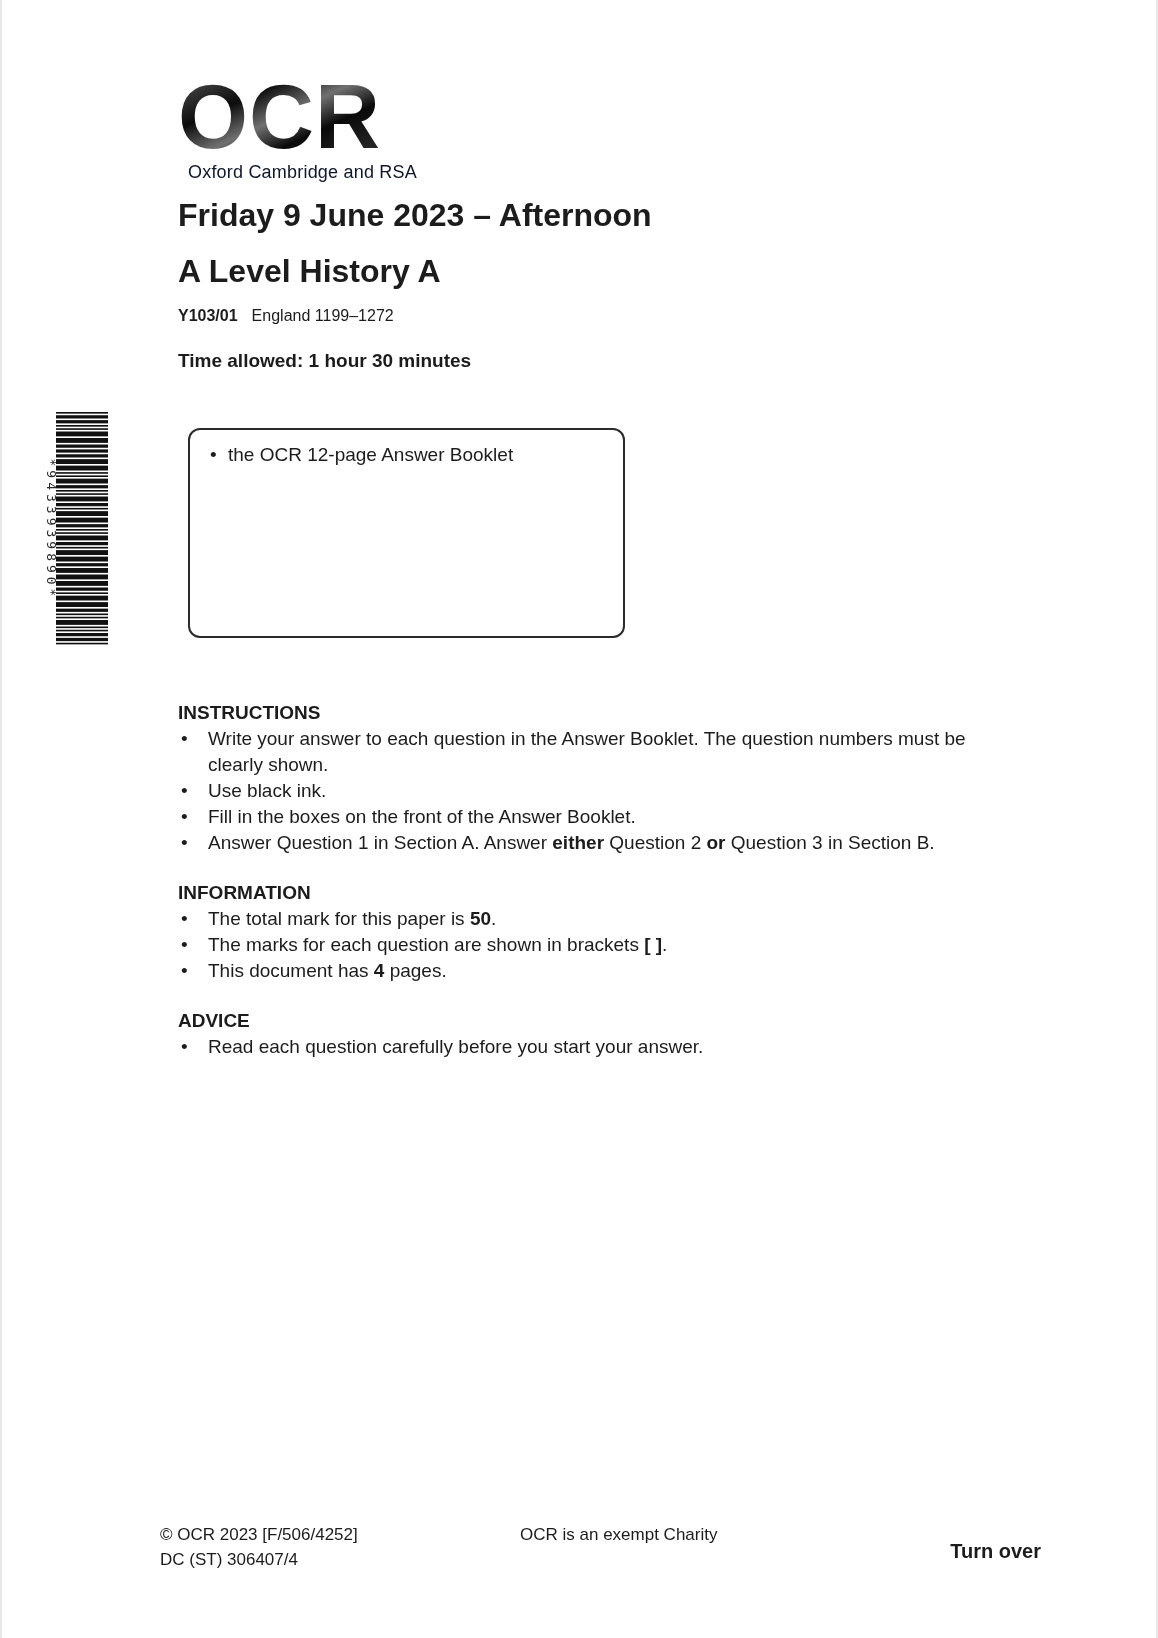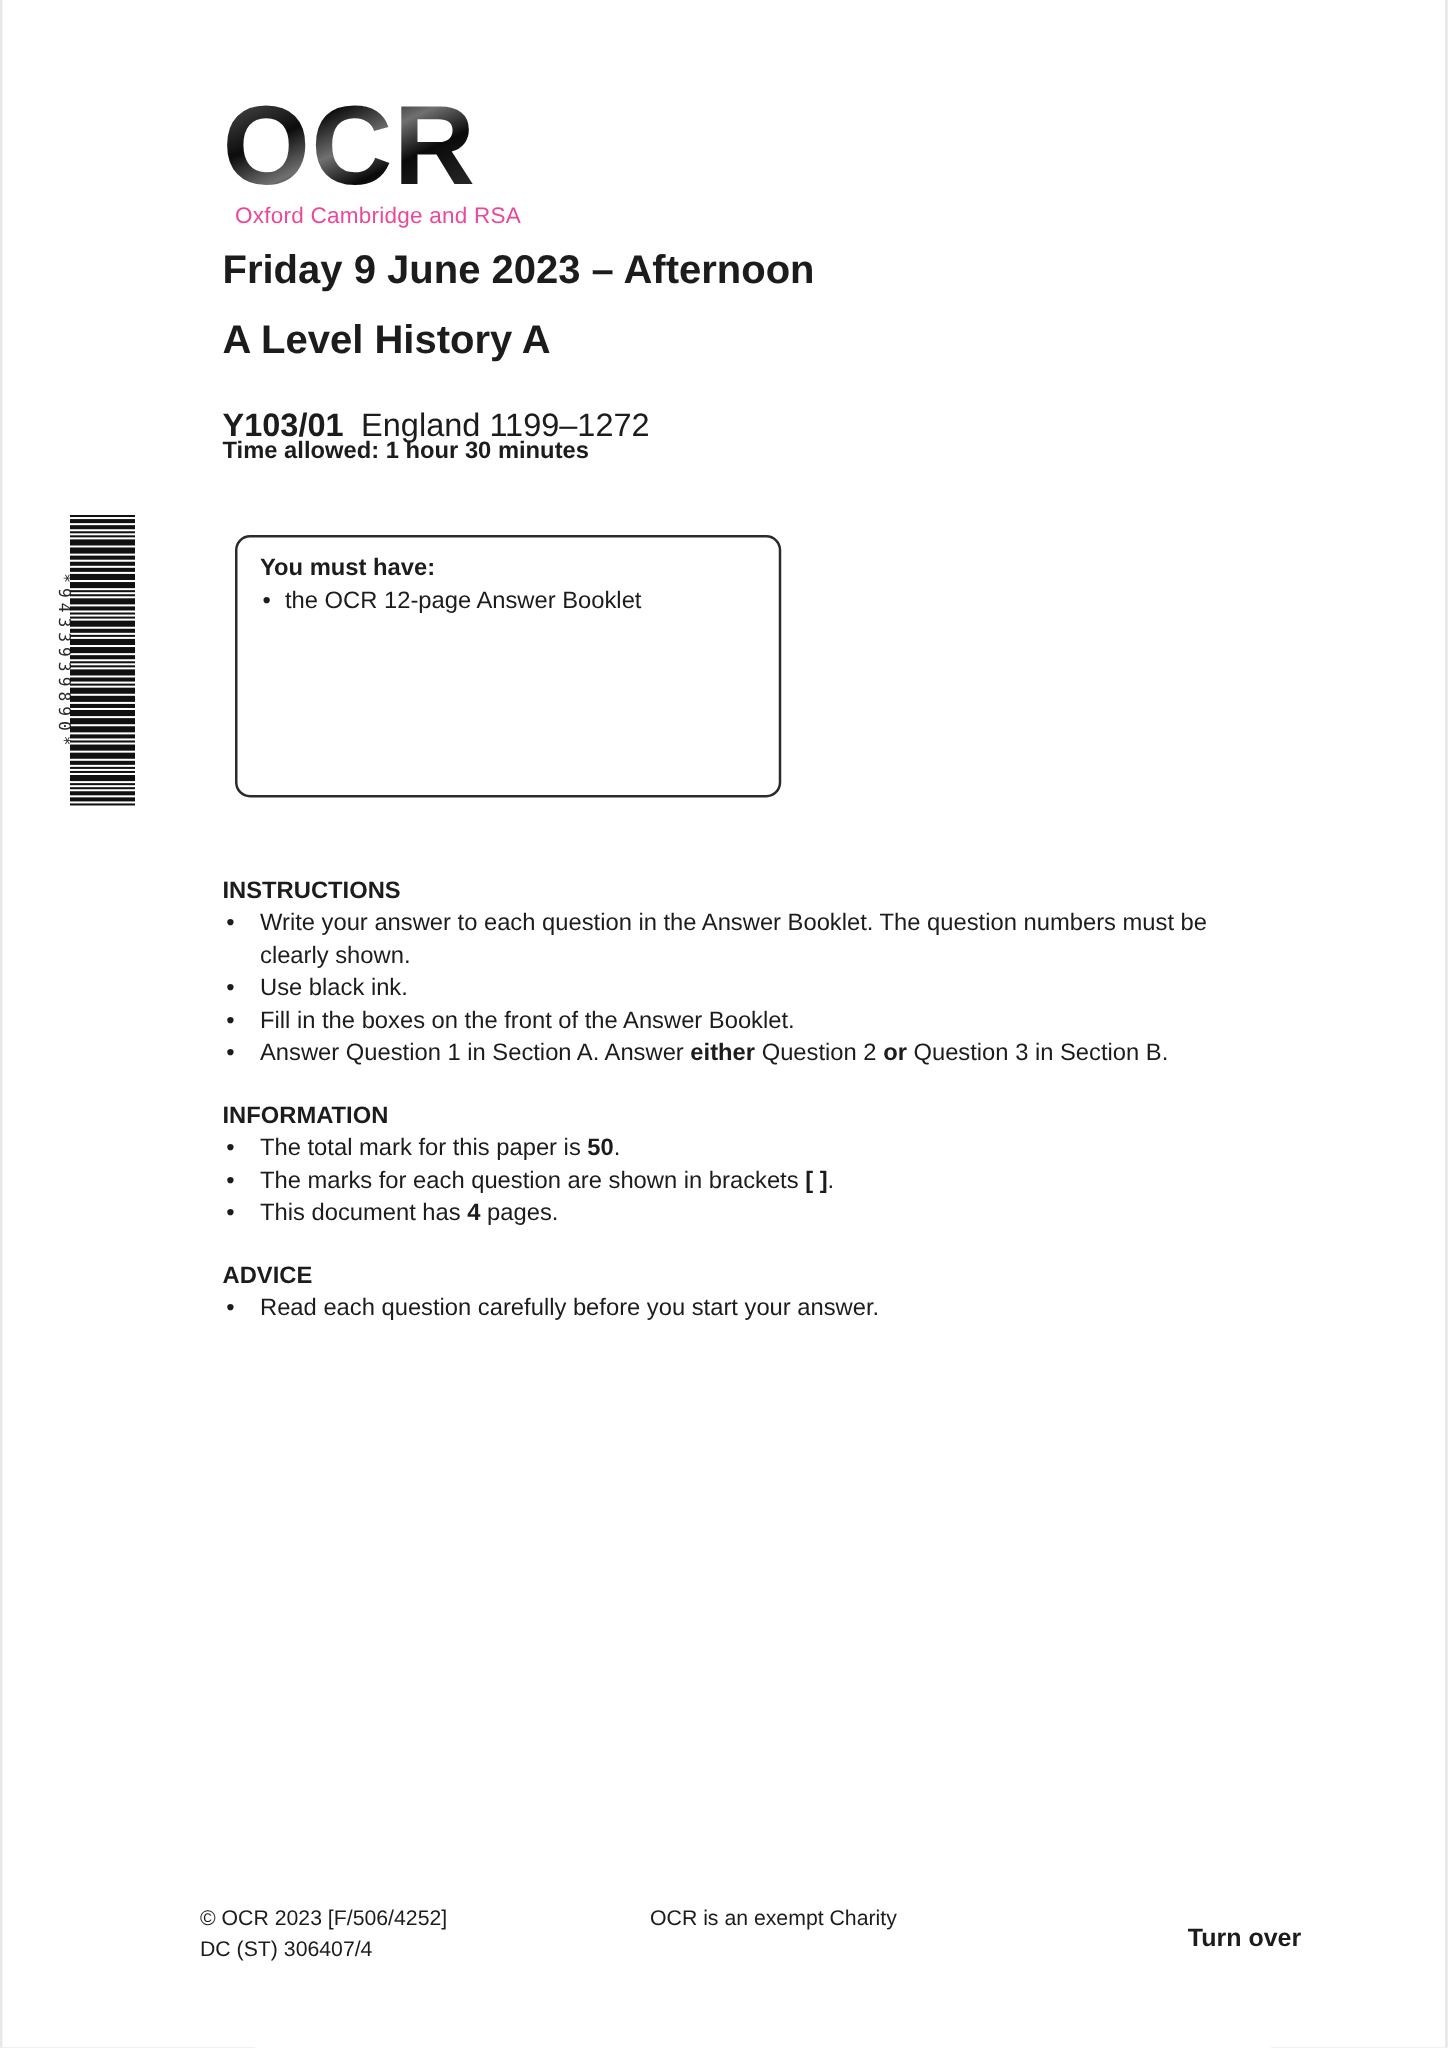--- a/index.html
+++ b/index.html
@@ -18,26 +18,26 @@
   .logo-text {
     font-size:90px; font-weight:800; letter-spacing:1px;
     line-height:86px; color:#1f1f1f;
   }
   @supports ((-webkit-background-clip: text) or (background-clip: text)) {
     .logo-text {
       background:linear-gradient(155deg,#585858 0%,#0c0c0c 28%,#707070 46%,#0a0a0a 62%,#3c3c3c 100%);
       -webkit-background-clip:text; background-clip:text; color:transparent;
     }
   }
-  .logo-tagline { font-size:18px; color:#ec4899; margin:2px 0 0 10px; letter-spacing:0.2px; }
+  .logo-tagline { font-size:18px; color:#0f172a; margin:2px 0 0 10px; letter-spacing:0.2px; }
 
   
   .h-dateline   { position:absolute; left:176px; top:197px; font-size:32px; font-weight:bold; }
   .h-qual       { position:absolute; left:176px; top:253px; font-size:32px; font-weight:bold; }
-  .h-paper      { position:absolute; left:176px; top:325px; font-size:26px; }
+  .h-paper      { position:absolute; left:176px; top:307px; font-size:16px; }
   .h-paper .code { font-weight:bold; margin-right:14px; }
   .h-time       { position:absolute; left:176px; top:350px; font-size:19px; font-weight:bold; }
 
   
   .barcode { position:absolute; left:34px; top:412px; width:72px; height:234px; }
   .barcode-digits {
     position:absolute; left:-101px; top:110px;
     width:232px; text-align:center;
     transform:rotate(90deg);
     font-family:"DejaVu Sans Mono", monospace;
@@ -141,21 +141,20 @@
         <rect x="0" y="208.00" width="52" height="4.88" fill="#111111"></rect>
         <rect x="0" y="214.50" width="52" height="1.63" fill="#111111"></rect>
         <rect x="0" y="217.75" width="52" height="1.63" fill="#111111"></rect>
         <rect x="0" y="221.00" width="52" height="3.25" fill="#111111"></rect>
         <rect x="0" y="225.88" width="52" height="3.25" fill="#111111"></rect>
         <rect x="0" y="230.75" width="52" height="1.63" fill="#111111"></rect>
       </svg>
   </div>
 
   <div class="must-box">
-    <div class="must-title">You must have:</div>
     <ul>
         <li><span>the OCR 12-page Answer Booklet</span></li>
       </ul>
   </div>
 
   <div class="content">
     <h3>INSTRUCTIONS</h3>
     <ul>
         <li><span>Write your answer to each question in the Answer Booklet. The question numbers must be clearly shown.</span></li>
         <li><span>Use black ink.</span></li>

